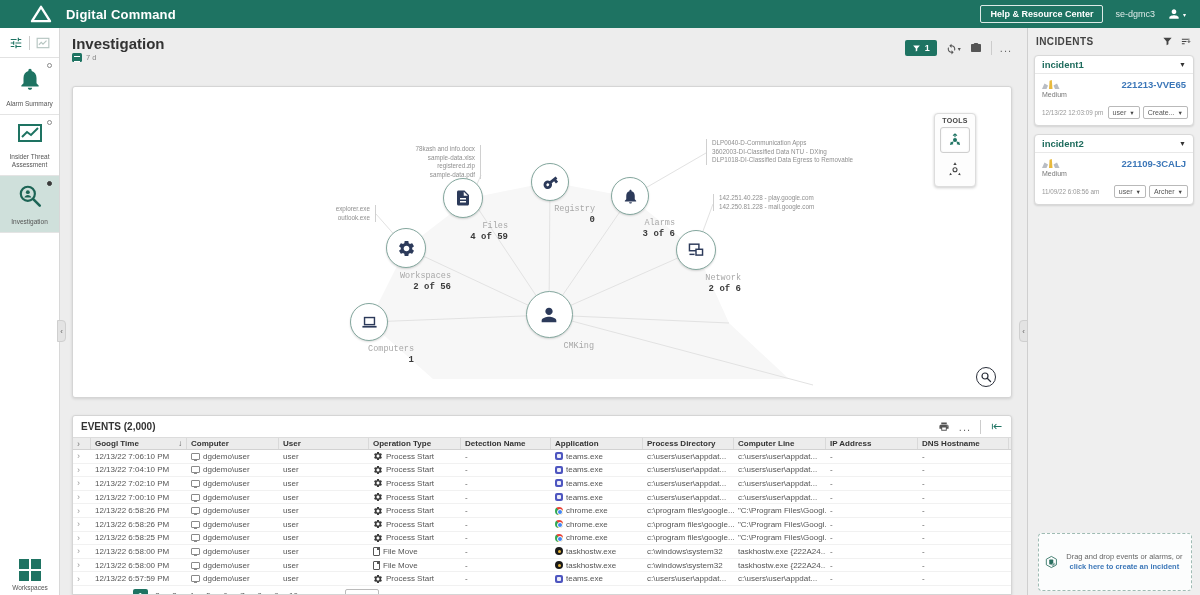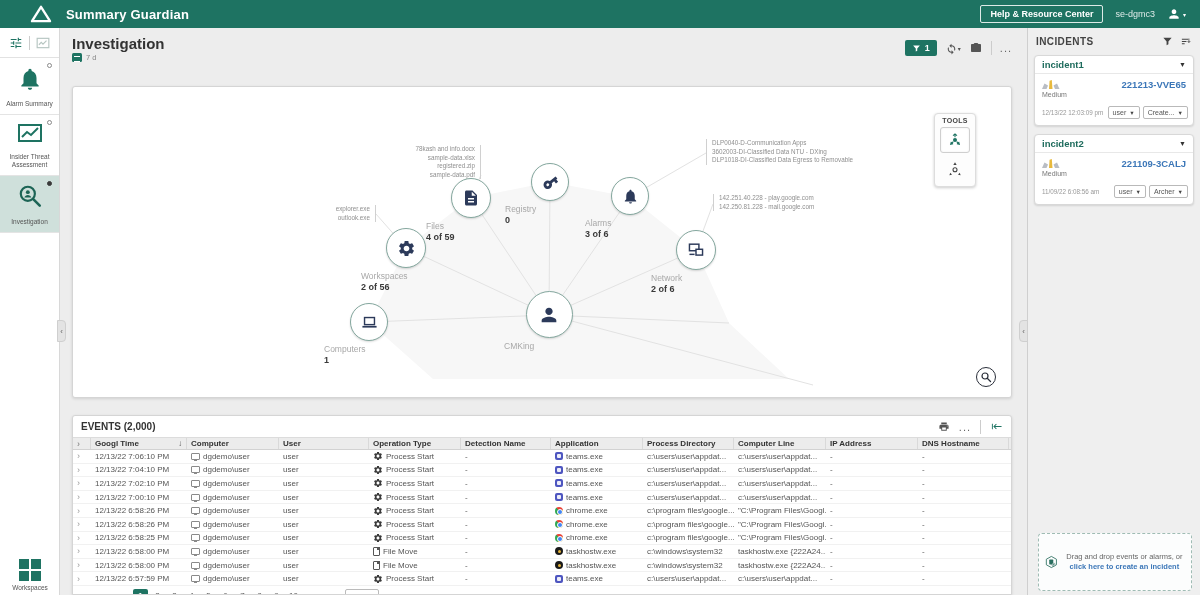--- a/index.html
+++ b/index.html
@@ -52,21 +52,21 @@
                 cursor:pointer; font-family:"Liberation Sans", sans-serif; }
   .tb-ico { display:flex; align-items:center; cursor:pointer; color:#555; }
   .tb-div { width:1px; height:14px; background:#ccc; }
   .more-dots { font-size:11px; color:#666; letter-spacing:1px; cursor:pointer; }
   .caret { font-size:6px; color:#555; }
 
   
   .diagram-panel { position:absolute; left:11px; top:58px; width:940px; height:312px; background:#fff;
                    border:1px solid #d5d5d5; border-radius:3px; box-shadow:0 1px 3px rgba(0,0,0,.12); }
   .graph-svg { position:absolute; left:0; top:0; }
-  .gnode { position:absolute; width:90px; text-align:left; cursor:pointer; }
+  .gnode { position:absolute; width:90px; text-align:right; cursor:pointer;font-family:Liberation Mono, monospace; }
   .gnode .circ { margin:0 auto; background:#fff; border:1.5px solid #84a79e; border-radius:50%;
                  display:flex; align-items:center; justify-content:center;
                  box-shadow:0 1px 2px rgba(0,0,0,.15); }
   .gnode .nlabel { font-size:8.5px; color:#a8a8a8; margin-top:3px; }
   .gnode .ncount { font-size:9px; font-weight:bold; color:#3a3a3a; margin-top:1px; }
   .anno { position:absolute; font-size:6.3px; color:#8f8f8f; line-height:8.5px; }
   .anno.br { text-align:right; border-right:1px solid #d0d0d0; padding-right:5px; }
   .anno.bl { text-align:left; border-left:1px solid #d0d0d0; padding-left:5px; }
 
   .tools-panel { position:absolute; left:861px; top:26px; width:42px; height:74px; background:#fdfdfd;
@@ -160,21 +160,21 @@
 </style>
 </head>
 <body>
 
 <div class="app">
 
   <div class="topbar">
     <svg class="logo-tri" viewBox="0 0 24 20">
       <path d="M12 2 L22 18 L2 18 Z" fill="none" stroke="#fff" stroke-width="2.6" stroke-linejoin="round"></path>
     </svg>
-    <div class="app-title">Summary Guardian</div>
+    <div class="app-title">Digital Command</div>
     <div class="topbar-right">
       <button class="help-btn">Help &amp; Resource Center</button>
       <div class="username">se-dgmc3</div>
       <div class="avatar-wrap">
         <svg width="14" height="14" viewBox="0 0 24 24">
           <path fill="#fff" d="M12 12c2.21 0 4-1.79 4-4s-1.79-4-4-4-4 1.79-4 4 1.79 4 4 4zm0 2c-2.67 0-8 1.34-8 4v2h16v-2c0-2.66-5.33-4-8-4z"></path>
         </svg>
         <span class="caret" style="color:#fff">▾</span>
       </div>
     </div>
@@ -292,21 +292,21 @@
       <div class="anno bl" style="left:633px; top:52px; width:180px;">
         <div>DLP0040-D-Communication Apps</div>
         <div>3602003-DI-Classified Data NTU - DXing</div>
         <div>DLP1018-DI-Classified Data Egress to Removable</div>
       </div>
       <div class="anno bl" style="left:640px; top:107px; width:120px;">
         <div>142.251.40.228  - play.google.com</div>
         <div>142.250.81.228  - mail.google.com</div>
       </div>
 
-      <div class="gnode" style="left:353px; top:91px;">
+      <div class="gnode" style="left:345px; top:91px;">
         <div class="circ" style="width:40px;height:40px;">
           <svg width="18" height="18" viewBox="0 0 24 24">
             <path fill="#2c3a5a" d="M14 2H6c-1.1 0-1.99.9-1.99 2L4 20c0 1.1.89 2 1.99 2H18c1.1 0 2-.9 2-2V8l-6-6zm2 16H8v-2h8v2zm0-4H8v-2h8v2zm-3-5V3.5L18.5 9H13z"></path>
           </svg>
         </div>
         <div class="nlabel">Files</div>
         <div class="ncount">4 of 59</div>
       </div>
 
       <div class="gnode" style="left:432px; top:76px;">

